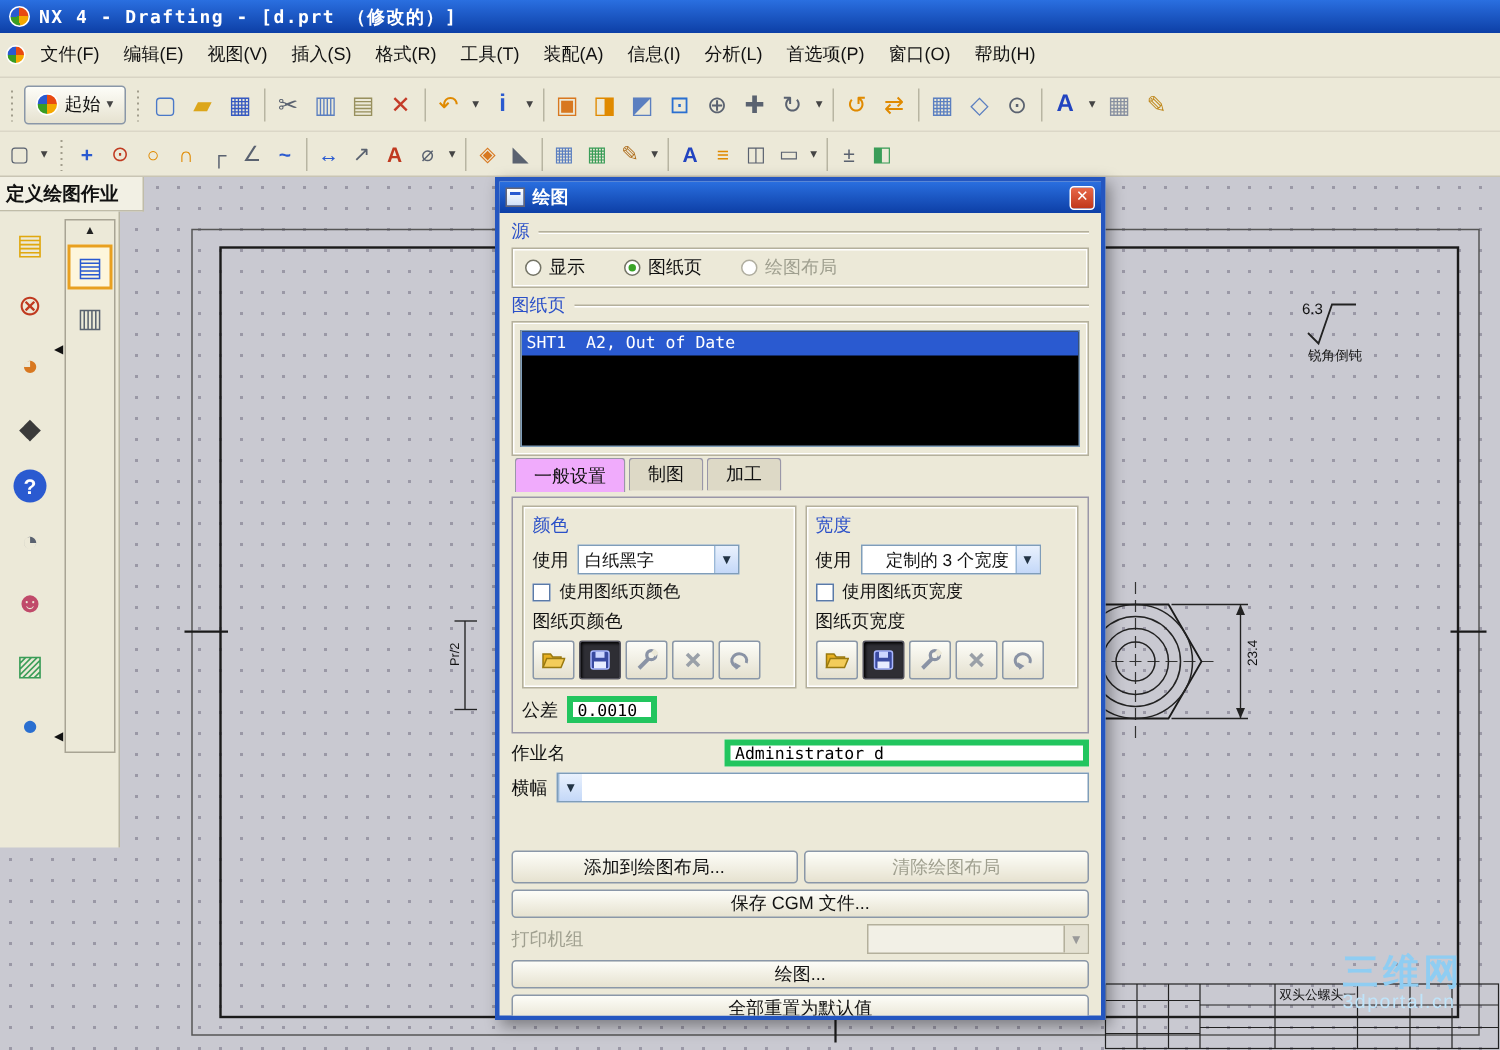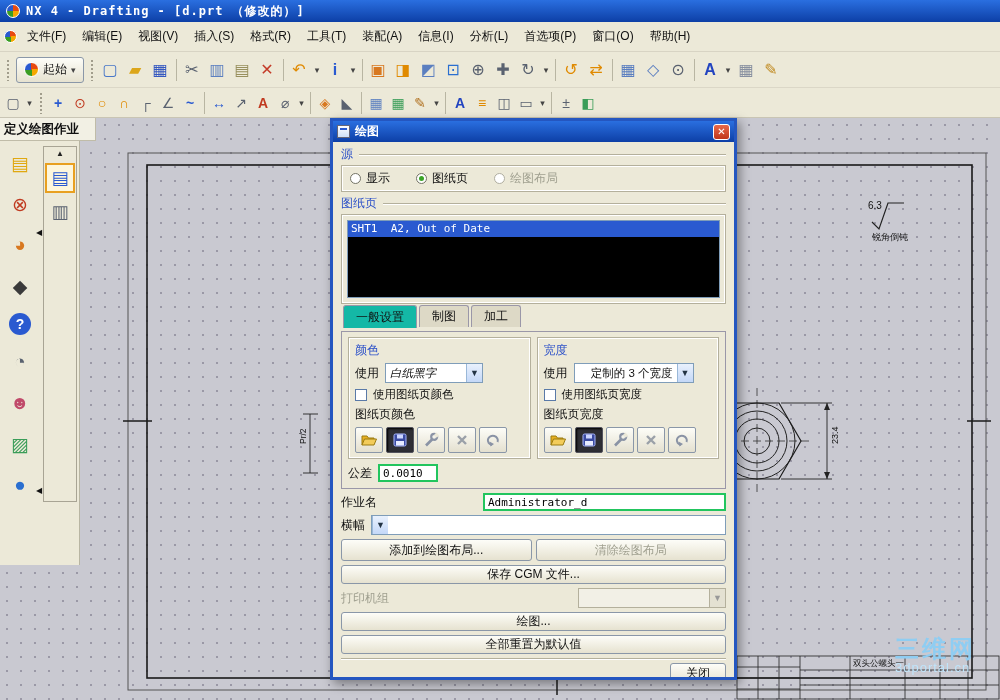--- a/index.html
+++ b/index.html
@@ -82,56 +82,56 @@
   .dis-text { color:#a0a090; }
 
   #sheet-list { background:#000000; border:1px solid #7f9db9; height:78px; overflow:hidden;
     font-family:"DejaVu Sans Mono",monospace; font-size:11px; }
   .sheet-row { height:16px; line-height:16px; padding:0 3px; white-space:pre; }
   .sheet-row.selected { background:#2a5ad0; color:#fff; }
 
   .tabs { display:flex; align-items:flex-end; height:19px; padding-left:2px; }
   .tab { padding:2px 12px 2px 12px; border:1px solid #9a97a8; border-bottom:none; border-radius:3px 3px 0 0;
     background:#ddd9c6; margin-right:2px; font-size:12px; cursor:default; }
-  .tab.active { background:#14b8a6; position:relative; top:1px; padding-top:3px; }
+  .tab.active { background:#f0abfc; position:relative; top:1px; padding-top:3px; }
   .tab-panel { border:1px solid #9a97a8; padding:5px 6px 6px 6px; display:flex; flex-direction:column; gap:5px; }
 
   .two-col { display:flex; gap:6px; }
   .subgrp { flex:1; border:1px solid #b4b09c; box-shadow:inset 0 0 0 1px #fff; padding:4px 6px 5px 6px;
     display:flex; flex-direction:column; gap:4px; }
   .sub-label-blue { color:#2b50c8; font-size:12px; }
   .sub-label-black { font-size:12px; }
   .drow { display:flex; align-items:center; gap:6px; }
 
   .combo { display:flex; align-items:center; height:20px; background:#fff; border:1px solid #7f9db9; flex:1; min-width:0; }
   .combo .val { flex:1; padding:0 4px; font-size:11.5px; white-space:nowrap; overflow:hidden; }
   .combo .arrow { width:16px; height:100%; background:linear-gradient(#e9f1fd,#c4d8f8); border-left:1px solid #9ab8d8;
     display:flex; align-items:center; justify-content:center; font-size:9px; color:#234; flex:none; }
-  .combo.fixed108 { flex:none; width:98px;font-style:italic; }
+  .combo.fixed108 { flex:none; width:108px; }
   .combo.fixed120 { flex:none; width:120px;text-align:right; }
   .combo.disabled { background:#f2f0e6; border-color:#b4b09c; }
   .combo.disabled .arrow { background:#e4e1d2; border-left-color:#b4b09c; color:#999; }
 
   .checkbox { width:12px; height:12px; background:#fff; border:1px solid #5a7aa8; flex:none; }
   .cb-label { font-size:11.5px; }
 
   .iconrow { display:flex; gap:3px; }
   .ibtn { width:28px; height:26px; border:1px solid #8a97a8; border-radius:2px;
     background:linear-gradient(#fdfdf8,#e4e0cf); display:flex; align-items:center; justify-content:center; cursor:default; }
   .ibtn.pressed { background:#2e2e34; border-color:#54545e; box-shadow:inset 1px 1px 2px #000; }
 
-  .txt { height:18px; border:2px solid #22c55e; font-family:"DejaVu Sans Mono",monospace; font-size:11px; padding:0 3px; }
+  .txt { height:18px; border:4px solid #22c55e; font-family:"DejaVu Sans Mono",monospace; font-size:11px; padding:0 3px; }
   #tolerance-input { width:60px; }
   #jobname-input { flex:1; }
   .lbl-w140 { width:136px; flex:none; }
 
   .pbtn { height:22px; border:1px solid #8a97a8; border-radius:3px; background:linear-gradient(#fdfdf8,#e6e2d0);
     font-size:12px; font-family:inherit; cursor:default; color:#111; }
   .pbtn.full { width:100%; }
-  .pbtn.half { flex:1; }
+  .pbtn.half { flex:1;margin-top:28px; }
   .pbtn.disabled { color:#a0a090; }
   .btn-pair { display:flex; gap:4px; }
   .printer-row { display:flex; align-items:center; }
   .printer-row .combo { flex:none; width:148px; margin-left:auto; }
   .divider { border-top:1px solid #b4b09c; box-shadow:0 1px 0 #fff; height:2px; }
   .close-row { margin-top:auto; display:flex; justify-content:flex-end; }
   .close-row .pbtn { width:56px; height:21px; }
 </style>
 </head>
 <body>

